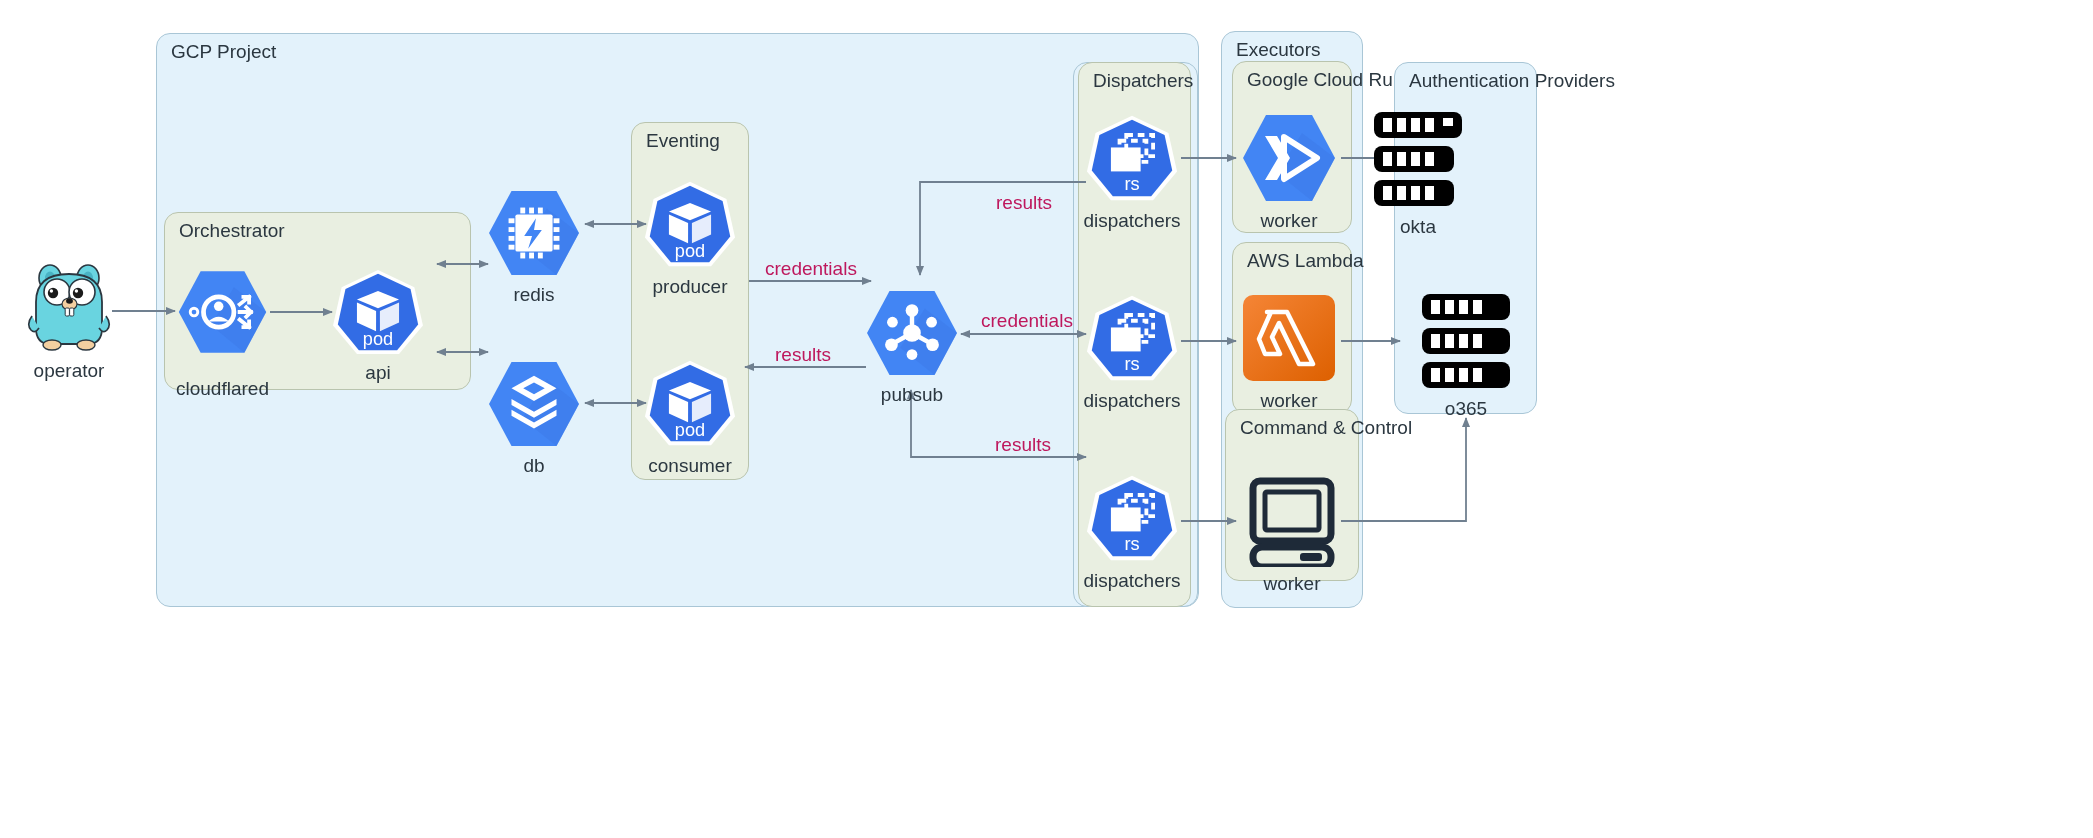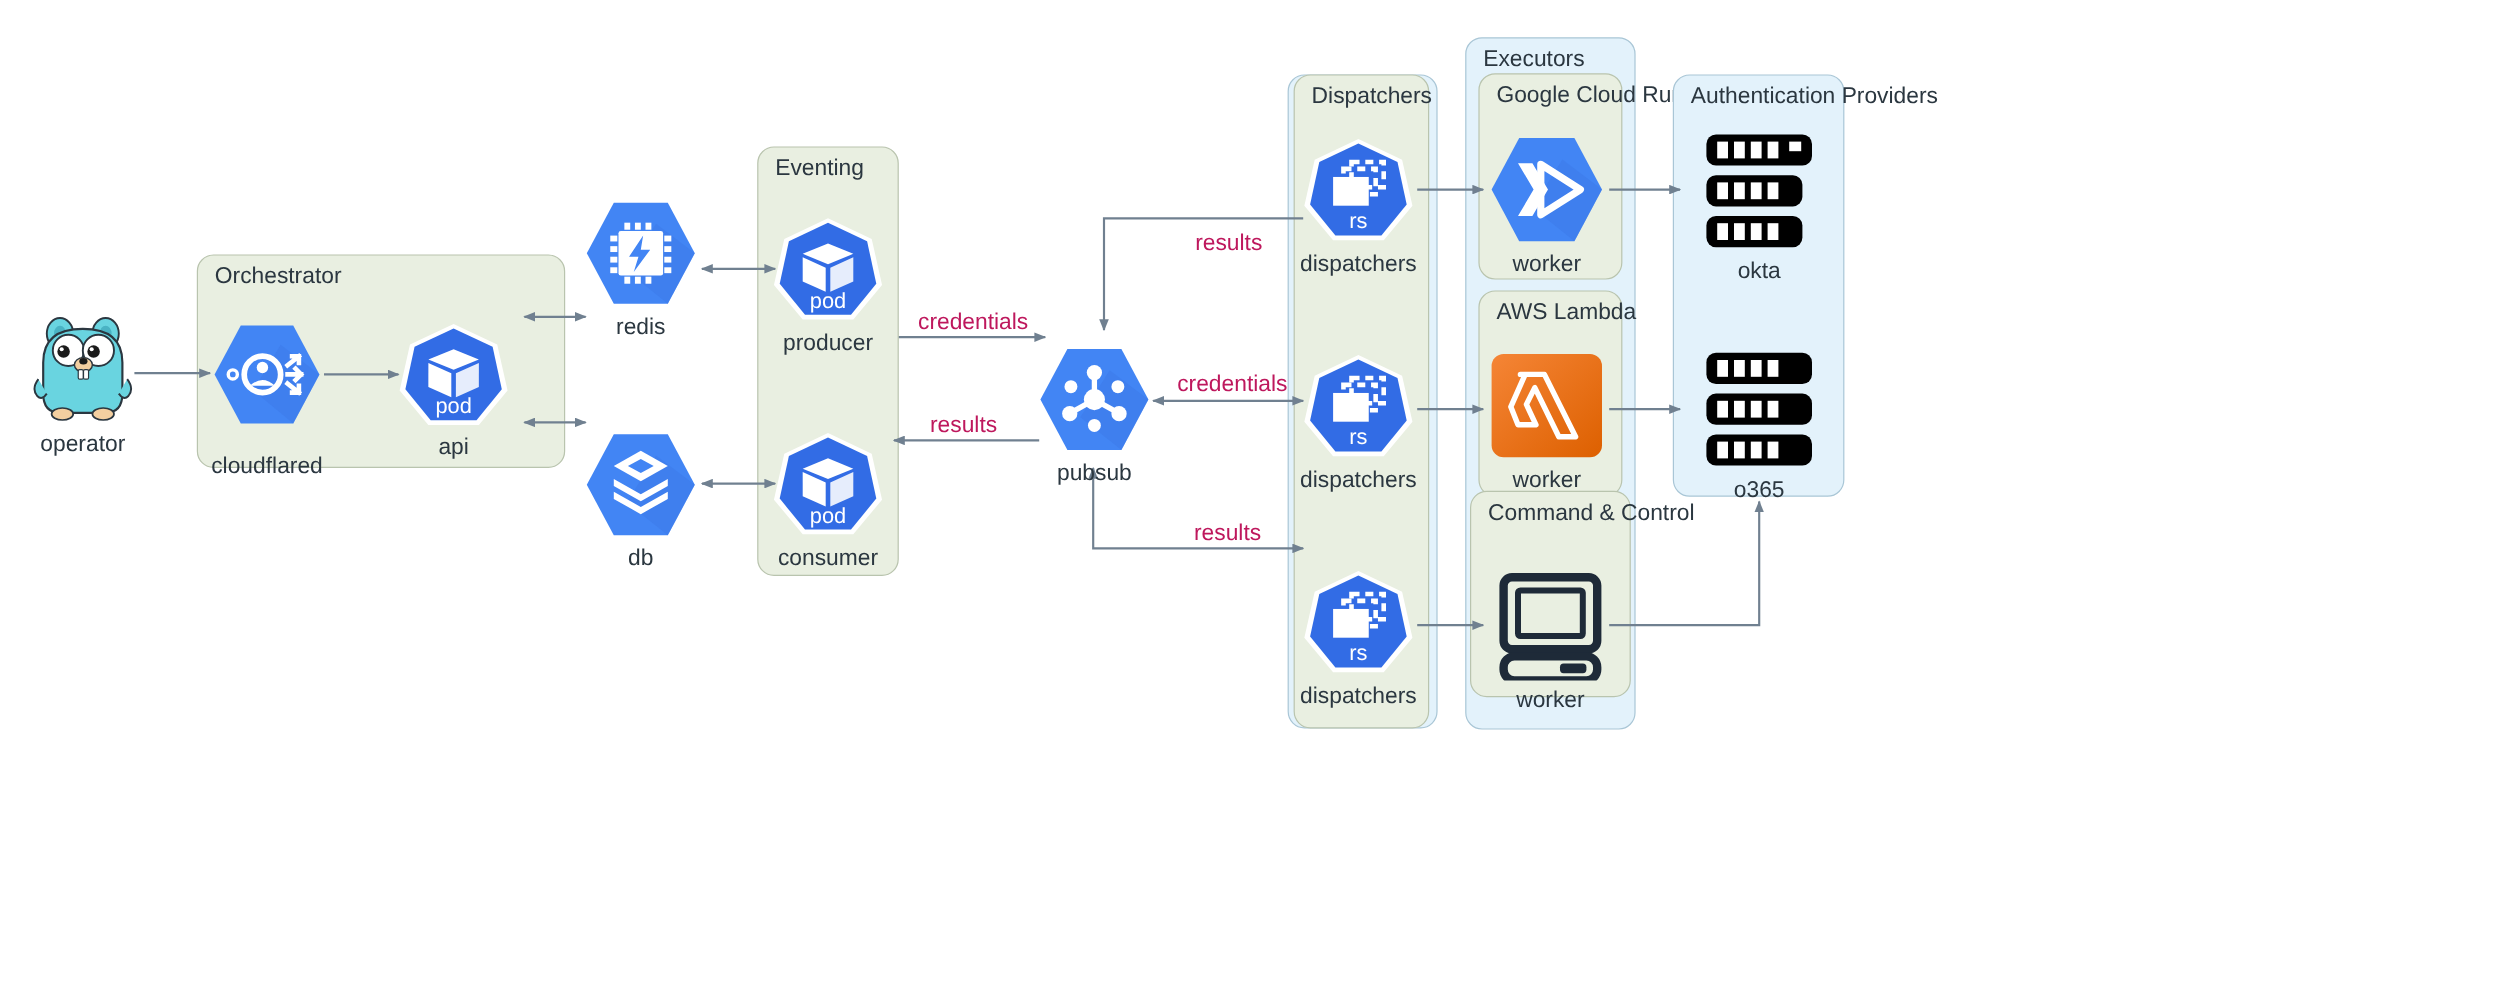--- a/index.html
+++ b/index.html
@@ -17,20 +17,23 @@
   .svgwrap{display:block;line-height:0;}
 
   .edge{position:absolute;left:0;top:0;width:2093px;height:838px;pointer-events:none;}
   .elabel{position:absolute;font-size:19px;color:#be185d;white-space:nowrap;background:transparent;}
 </style>
 </head>
 <body>
 
 <div id="stage">
 
+  <div class="grp blue" style="left:156px;top:33px;width:1043px;height:574px;">
+    <div class="grp-title">GCP Project</div>
+  </div>
 
   <div class="grp green" style="left:164px;top:212px;width:307px;height:178px;">
     <div class="grp-title">Orchestrator</div>
   </div>
 
   <div class="grp green" style="left:631px;top:122px;width:118px;height:358px;">
     <div class="grp-title">Eventing</div>
   </div>
 
   <div class="grp blue" style="left:1073px;top:62px;width:125px;height:545px;"></div>
@@ -163,21 +166,21 @@
           <path d="M48,24 L70,33 L48,42 L26,33 Z"></path>
           <path d="M26,36 L46,45 L46,66 L26,57 Z"></path>
           <path d="M70,36 L50,45 L50,66 L70,57 Z" opacity="0.88"></path>
         </g>
         <text x="48" y="80" text-anchor="middle" font-family="Liberation Sans, sans-serif" font-size="19" fill="#ffffff">pod</text>
       </svg>
     </span>
     <div class="cap">api</div>
   </div>
 
-  <div class="node" style="left:485px;top:166px;width:98px;">
+  <div class="node" style="left:485px;top:188px;width:98px;">
     <span class="svgwrap">
       <svg width="98" height="90" viewBox="0 0 100 92">
         <path d="M27,3 L73,3 L96,46 L73,89 L27,89 L4,46 Z" fill="#4285f4"></path>
         <path d="M63,21 L96,46 L73,89 L38,61 Z" fill="#3b78e7" opacity="0.45"></path>
         <g fill="#ffffff">
           <rect x="31" y="27" width="38" height="38" rx="2"></rect>
           <rect x="24" y="31" width="6" height="5"></rect>
             <rect x="24" y="40" width="6" height="5"></rect>
           <rect x="24" y="49" width="6" height="5"></rect>
             <rect x="24" y="58" width="6" height="5"></rect>
@@ -351,21 +354,21 @@
       <svg width="104" height="92" viewBox="0 0 104 92">
         <rect x="13" y="6" width="78" height="60" rx="7" fill="none" stroke="#1e2a38" stroke-width="7"></rect>
         <rect x="25" y="17" width="54" height="38" rx="2" fill="none" stroke="#1e2a38" stroke-width="5"></rect>
         <rect x="13" y="72" width="78" height="20" rx="9" fill="none" stroke="#1e2a38" stroke-width="7"></rect>
         <rect x="60" y="78" width="22" height="8" rx="3" fill="#1e2a38"></rect>
       </svg>
     </span>
     <div class="cap">worker</div>
   </div>
 
-  <div class="node" style="left:1404px;top:110px;width:124px;">
+  <div class="node" style="left:1356px;top:110px;width:124px;">
     <span class="svgwrap">
       <svg width="124" height="100" viewBox="0 0 124 100">
         <g fill="#000000">
           <rect x="18" y="2" width="88" height="26" rx="8"></rect>
           <rect x="18" y="36" width="80" height="26" rx="8"></rect>
           <rect x="18" y="70" width="80" height="26" rx="8"></rect>
         </g>
         <g fill="#ffffff">
           <rect x="27" y="8" width="9" height="14"></rect>
             <rect x="41" y="8" width="9" height="14"></rect>

